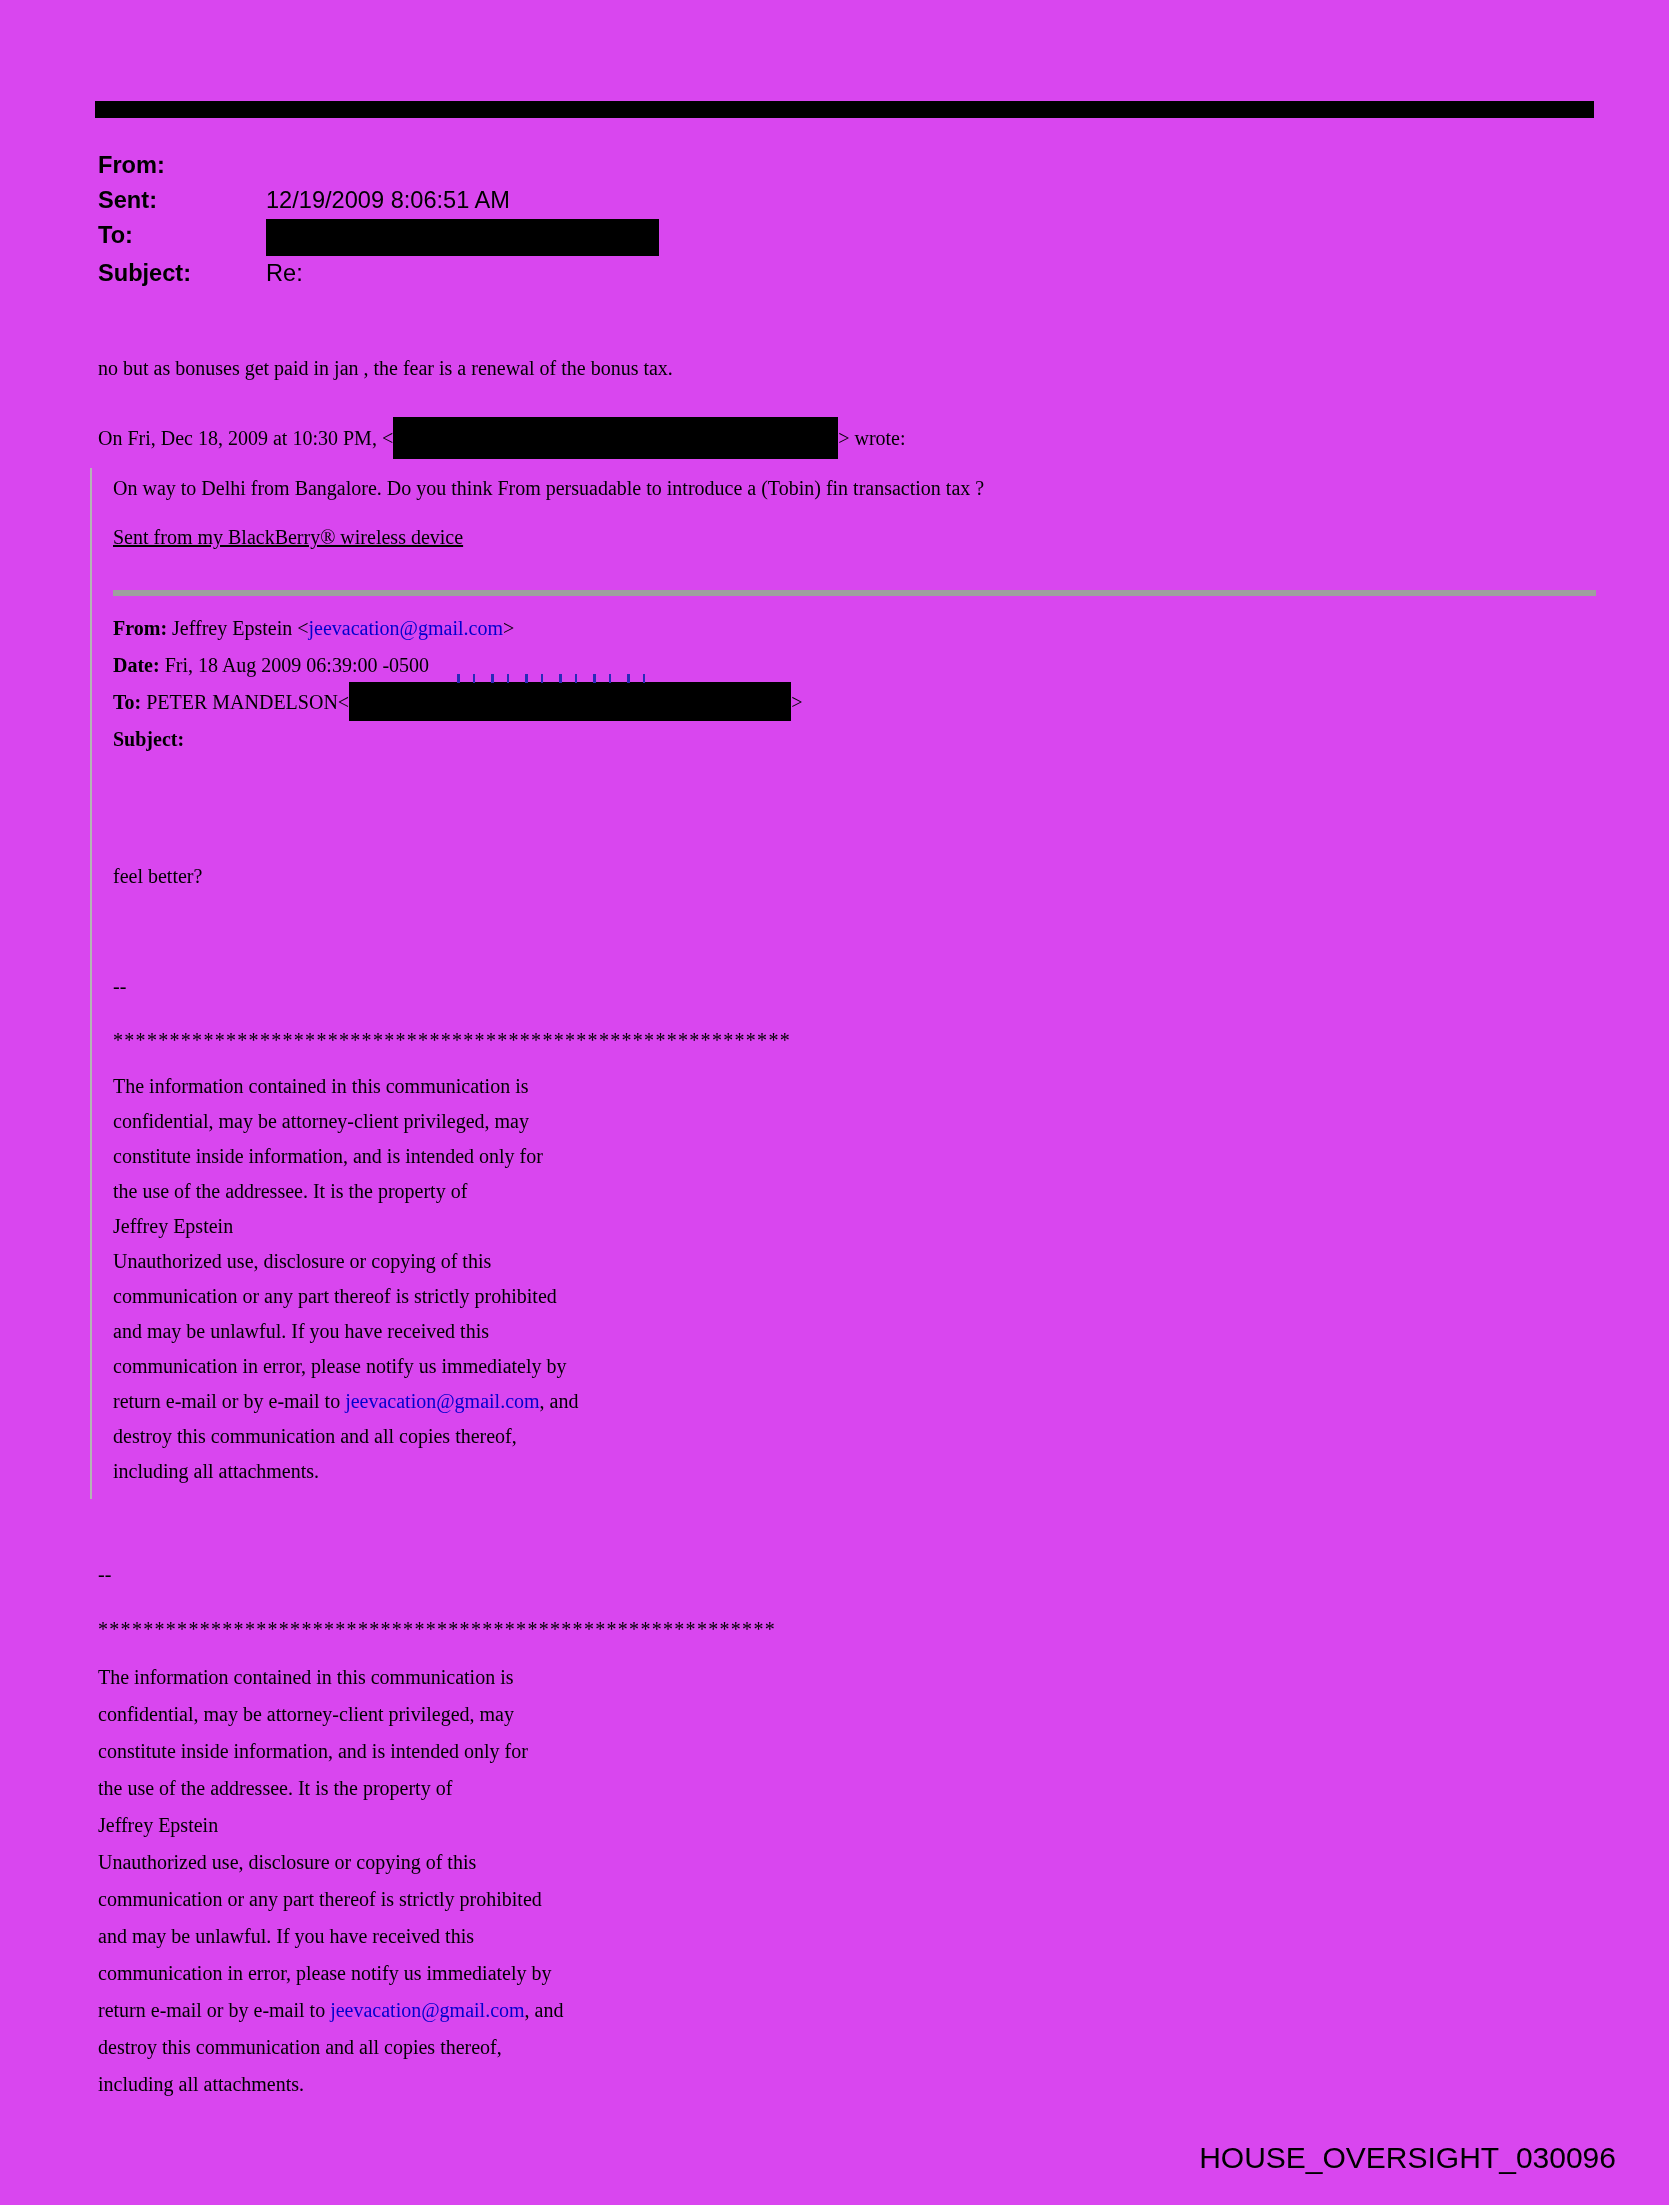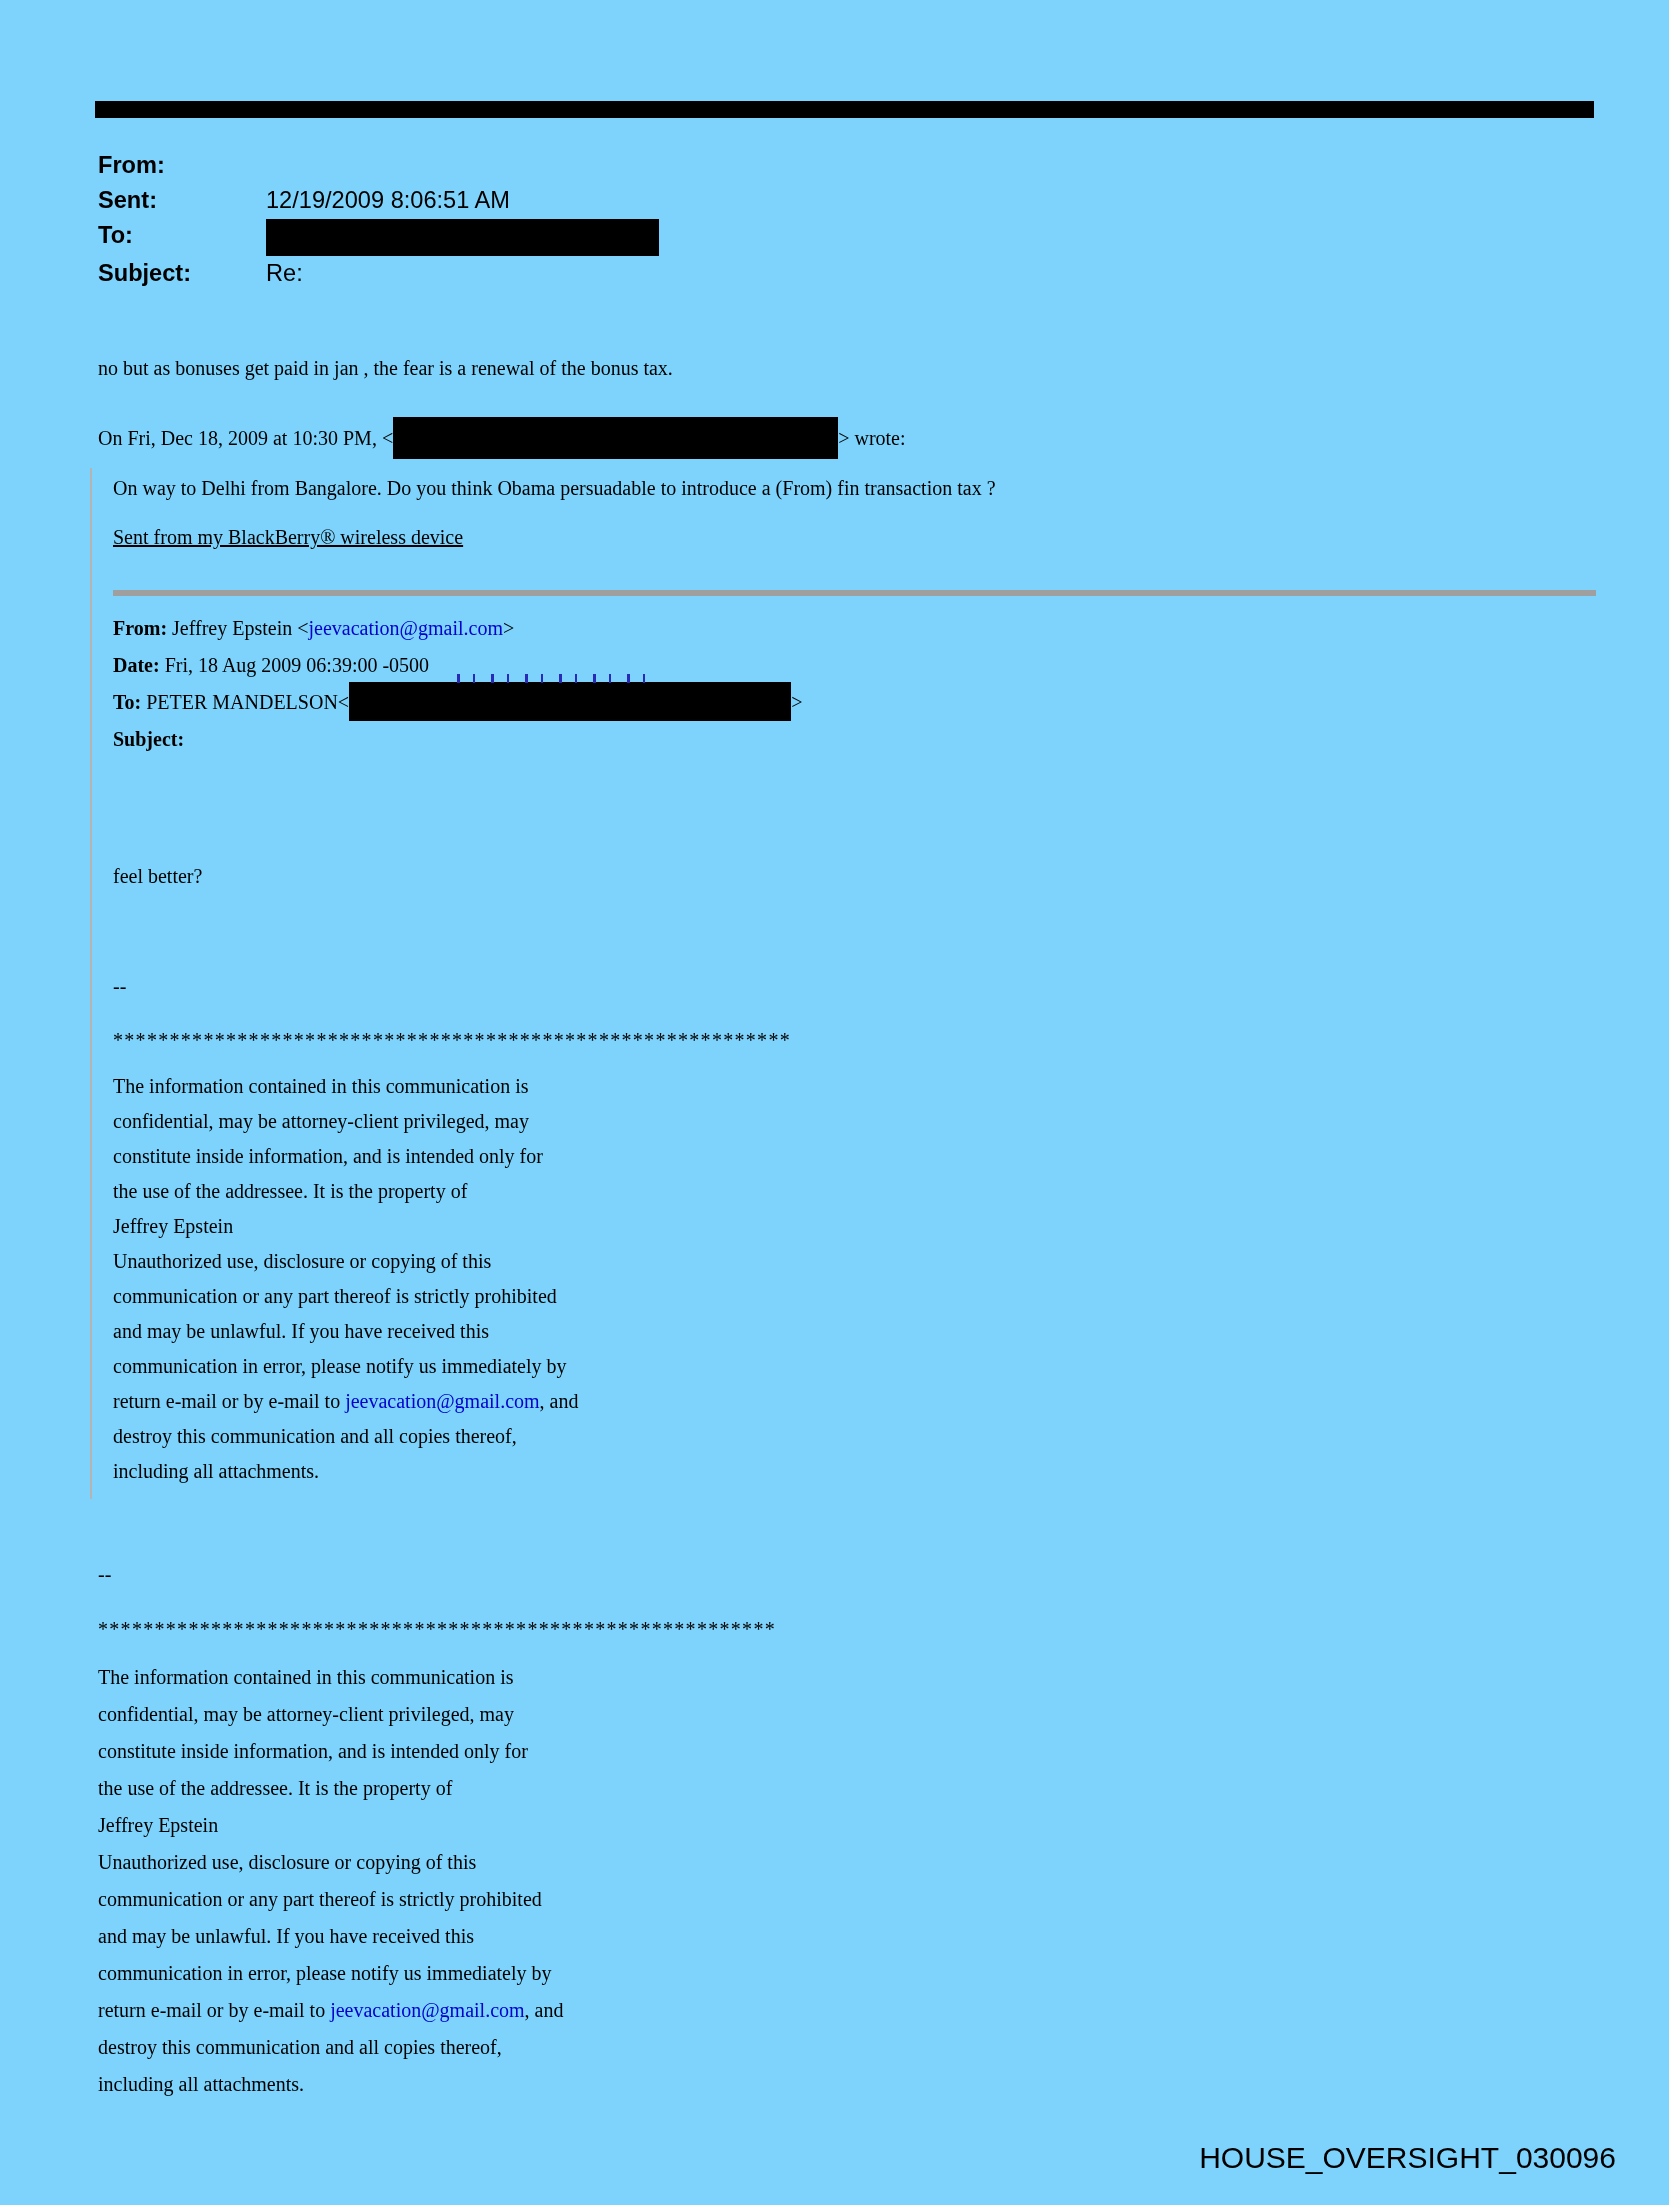--- a/index.html
+++ b/index.html
@@ -1,20 +1,20 @@
 <!DOCTYPE html>
 <html style="font-size:10.5px"><head>
 <meta charset="utf-8">
 <style>
   html, body { margin: 0; padding: 0; background: #ffffff; }
   .page {
     position: relative;
     width: 1669px;
     height: 2205px;
-    background: #7dd3fc;
+    background: #d946ef;
     overflow: hidden;
     font-family: "Liberation Serif", serif;
     color: #000000;
   }
   
   .top-rule {
     margin: 101px 0 0 95px;
     width: 1499px;
     height: 17px;
     background: #000000;
@@ -128,21 +128,21 @@
   </div>
 
   <div class="body-text">
 
     <p class="p-opening">no but as bonuses get paid in jan , the fear is a renewal of the bonus tax.</p>
 
     <p class="p-reply"><span>On Fri, Dec 18, 2009 at 10:30 PM, &lt;</span><span class="redact-inline"></span><span>&gt; wrote:</span></p>
 
     <blockquote class="gmail-quote">
 
-      <div class="q-line1">On way to Delhi from Bangalore. Do you think Obama persuadable to introduce a (From) fin transaction tax ?</div>
+      <div class="q-line1">On way to Delhi from Bangalore. Do you think From persuadable to introduce a (Tobin) fin transaction tax ?</div>
 
       <div class="q-mobile-sig">Sent from my BlackBerry® wireless device</div>
 
       <div class="divider"></div>
 
       <div class="inner-meta">
         <div><span class="inner-label">From:</span><span> Jeffrey Epstein &lt;</span><a class="email-link">jeevacation@gmail.com</a><span>&gt;</span></div>
         <div><span class="inner-label">Date:</span><span> Fri, 18 Aug 2009 06:39:00 -0500</span></div>
         <div><span class="inner-label">To:</span><span> PETER MANDELSON&lt;</span><span class="redact-to2"><span class="peek"></span></span><span>&gt;</span></div>
         <div><span class="inner-label">Subject:</span></div>

